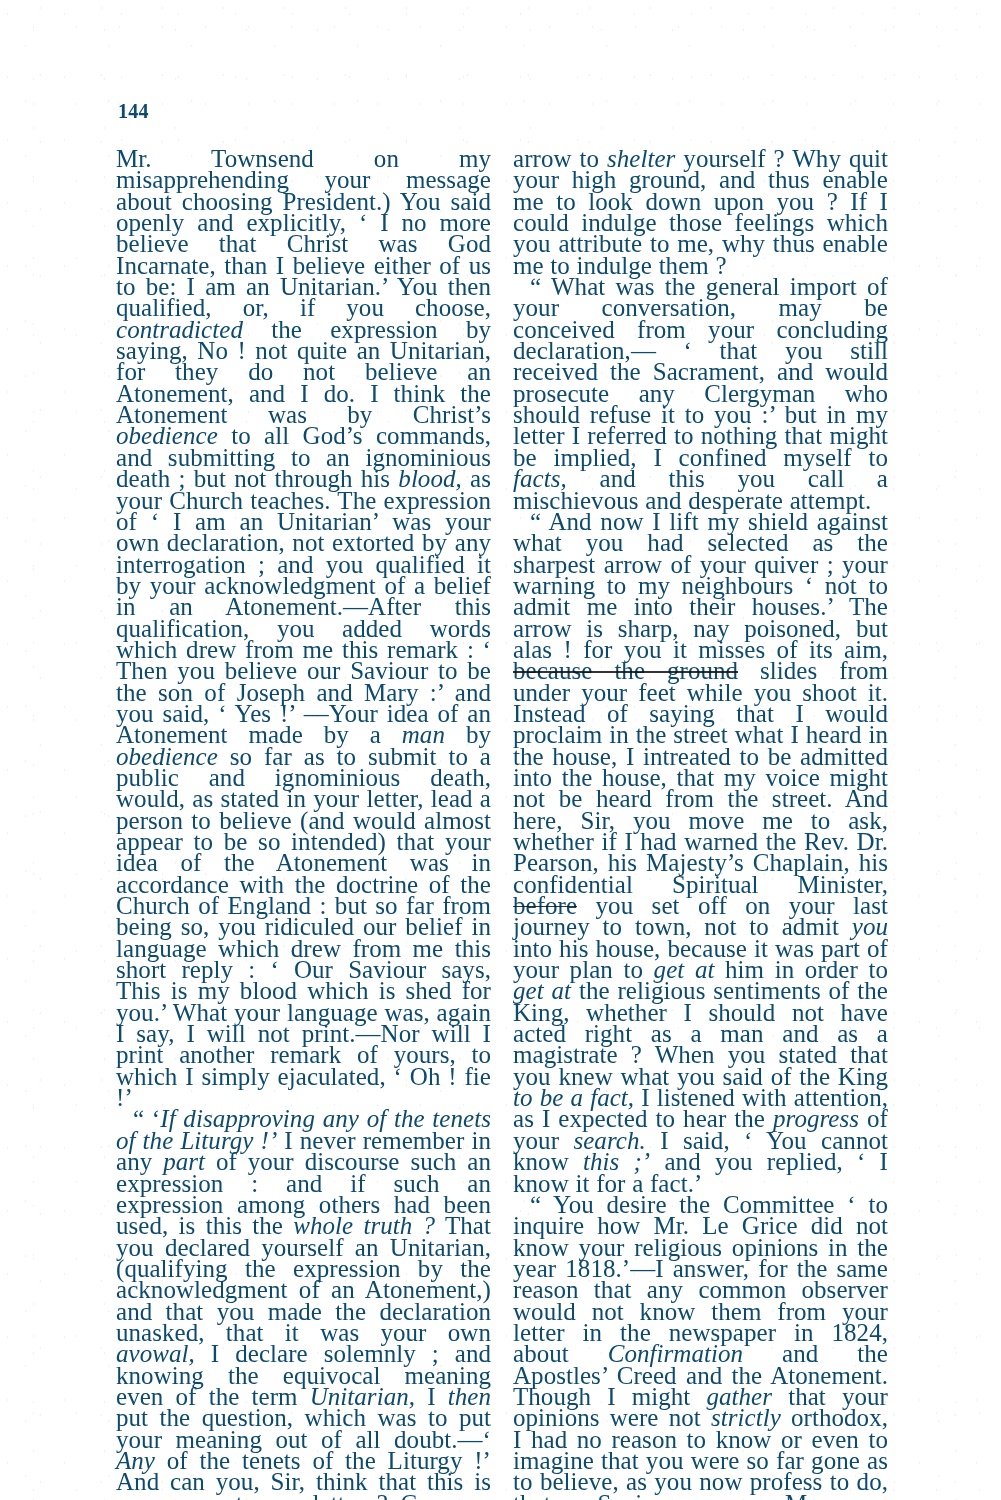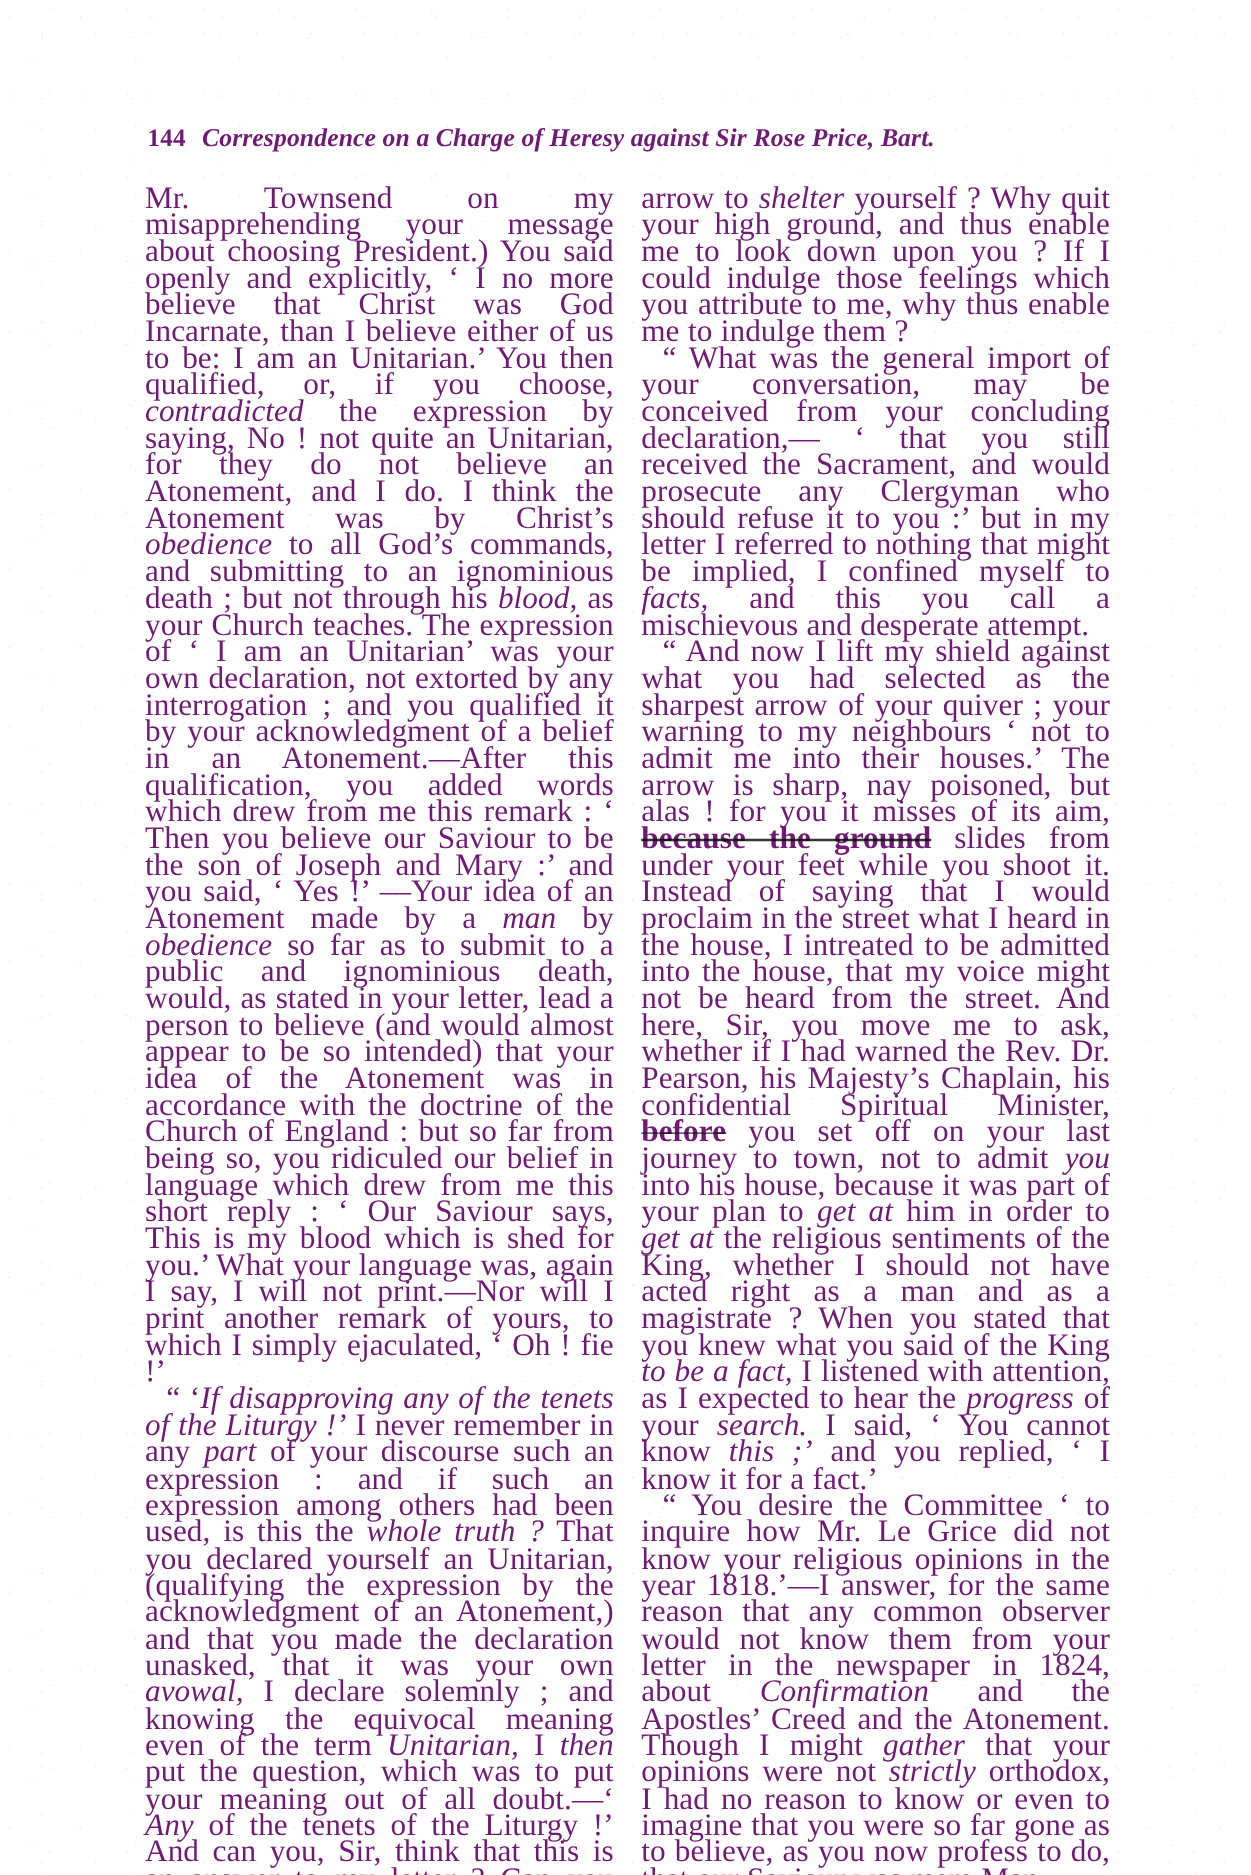--- a/index.html
+++ b/index.html
@@ -9,21 +9,21 @@
     background: #ffffff;
   }
 
   .page {
     position: relative;
     width: 1001px;
     height: 1500px;
     background: #ffffff;
     overflow: hidden;
     font-family: "Liberation Serif", "DejaVu Serif", serif;
-    color: #701a75;
+    color: #0c4a6e;
     -webkit-font-smoothing: none;
   }
 
   
   .running-head {
     position: absolute;
     left: 118px;
     top: 100px;
     width: 770px;
     height: 28px;
@@ -82,21 +82,20 @@
     text-indent: 0;
   }
 
   i, .it {
     font-style: italic;
   }
 
   
   .strike {
     position: relative;
-    font-weight: bold;
   }
   .strike::after {
     content: "";
     position: absolute;
     left: 0;
     right: 0;
     top: 52%;
     height: 1.4px;
     background: #111;
     opacity: 0.85;
@@ -117,21 +116,20 @@
     background-size: 57px 63px, 71px 49px, 43px 77px, 83px 55px, 61px 67px;
   }
 </style>
 </head>
 <body>
 
 <div class="page">
 
   <div class="running-head">
     <span class="folio">144</span>
-    <span class="head-title">Correspondence on a Charge of Heresy against Sir Rose Price, Bart.</span>
   </div>
 
   <div class="columns">
     <div class="col" id="col-left">
         <p class="cont"><span>Mr. Townsend on my misapprehending your message about choosing President.) You said openly and explicitly, ‘ I no more believe that Christ was God Incarnate, than I believe either of us to be: I am an Unitarian.’ You then qualified, or, if you choose, </span><i>contradicted</i><span> the expression by saying, No ! not quite an Unitarian, for they do not believe an Atonement, and I do. I think the Atonement was by Christ’s </span><i>obedience</i><span> to all God’s commands, and submitting to an ignominious death ; but not through his </span><i>blood,</i><span> as your Church teaches. The expression of ‘ I am an Unitarian’ was your own declaration, not extorted by any interrogation ; and you qualified it by your acknowledgment of a belief in an Atonement.—After this qualification, you added words which drew from me this remark : ‘ Then you believe our Saviour to be the son of Joseph and Mary :’ and you said, ‘ Yes !’ —Your idea of an Atonement made by a </span><i>man</i><span> by </span><i>obedience</i><span> so far as to submit to a public and ignominious death, would, as stated in your letter, lead a person to believe (and would almost appear to be so intended) that your idea of the Atonement was in accordance with the doctrine of the Church of England : but so far from being so, you ridiculed our belief in language which drew from me this short reply : ‘ Our Saviour says, This is my blood which is shed for you.’ What your language was, again I say, I will not print.—Nor will I print another remark of yours, to which I simply ejaculated, ‘ Oh ! fie !’</span></p>
         <p class="indent"><span>“ ‘</span><i>If disapproving any of the tenets of the Liturgy !’</i><span> I never remember in any </span><i>part</i><span> of your discourse such an expression : and if such an expression among others had been used, is this the </span><i>whole truth ?</i><span> That you declared yourself an Unitarian, (qualifying the expression by the acknowledgment of an Atonement,) and that you made the declaration unasked, that it was your own </span><i>avowal,</i><span> I declare solemnly ; and knowing the equivocal meaning even of the term </span><i>Unitarian,</i><span> I </span><i>then</i><span> put the question, which was to put your meaning out of all doubt.—‘ </span><i>Any</i><span> of the tenets of the Liturgy !’ And can you, Sir, think that this is an answer to my letter ? Can you descend from the high ground of defiance, thus to at-</span></p>
       </div>
     <div class="col" id="col-right">
         <p class="cont"><span>arrow to </span><i>shelter</i><span> yourself ? Why quit your high ground, and thus enable me to look down upon you ? If I could indulge those feelings which you attribute to me, why thus enable me to indulge them ?</span></p>
         <p class="indent"><span>“ What was the general import of your conversation, may be conceived from your concluding declaration,— ‘ that you still received the Sacrament, and would prosecute any Clergyman who should refuse it to you :’ but in my letter I referred to nothing that might be implied, I confined myself to </span><i>facts,</i><span> and this you call a mischievous and desperate attempt.</span></p>

